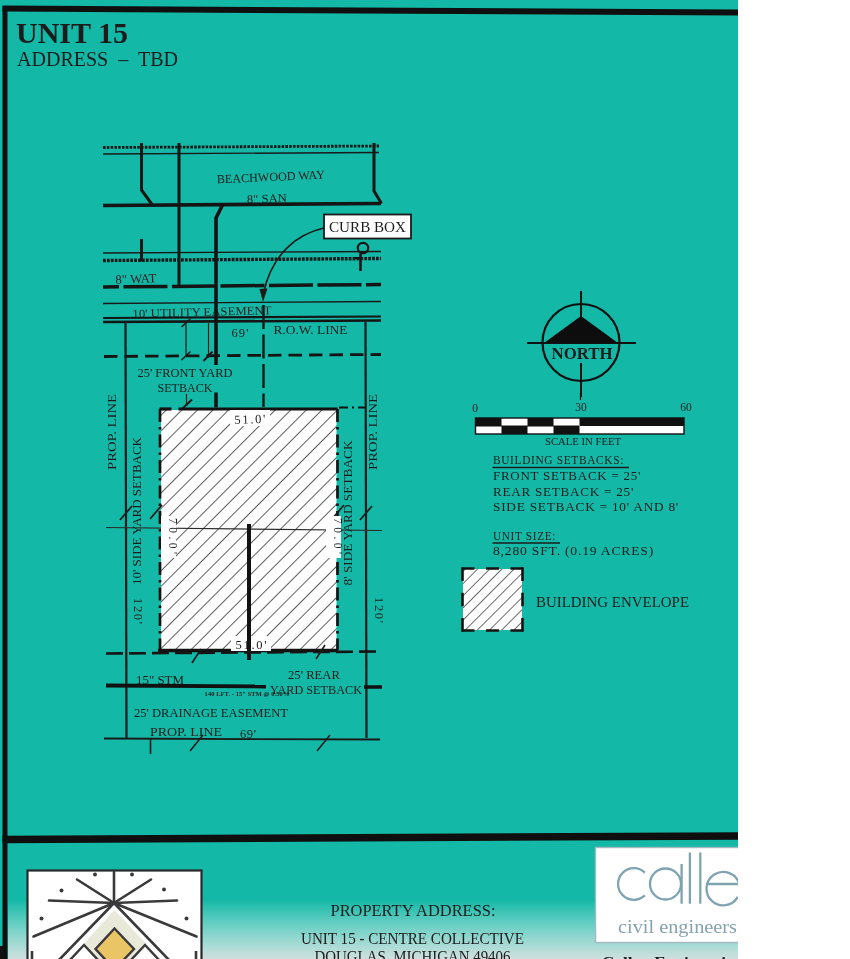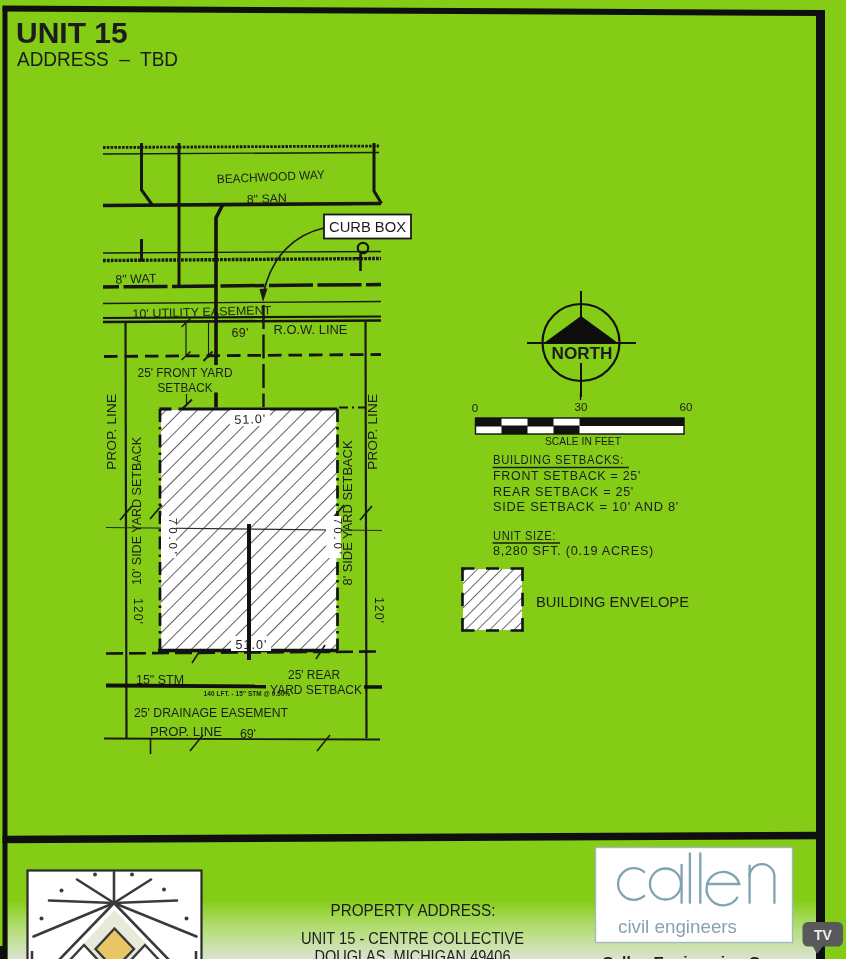--- a/index.html
+++ b/index.html
@@ -1,17 +1,17 @@
 <!DOCTYPE html>
 <html><head>
 <meta charset="utf-8">
 <style>
   html,body{margin:0;padding:0;background:#ffffff;}
-  #page{position:relative;width:846px;height:959px;background:#84cc16;overflow:hidden;
-        font-family:Liberation Sans, sans-serif;}
+  #page{position:relative;width:738px;height:959px;background:#14b8a6;overflow:hidden;
+        font-family:Liberation Serif, serif;}
   svg{position:absolute;left:0;top:0;}
   text{fill:#1c1c1c;}
 </style>
 </head>
 <body>
 <div id="page">
 <svg width="850" height="959" viewBox="0 0 850 959">
 <defs>
 
   <pattern id="hatch" width="11" height="11" patternUnits="userSpaceOnUse" patternTransform="rotate(-45)">

